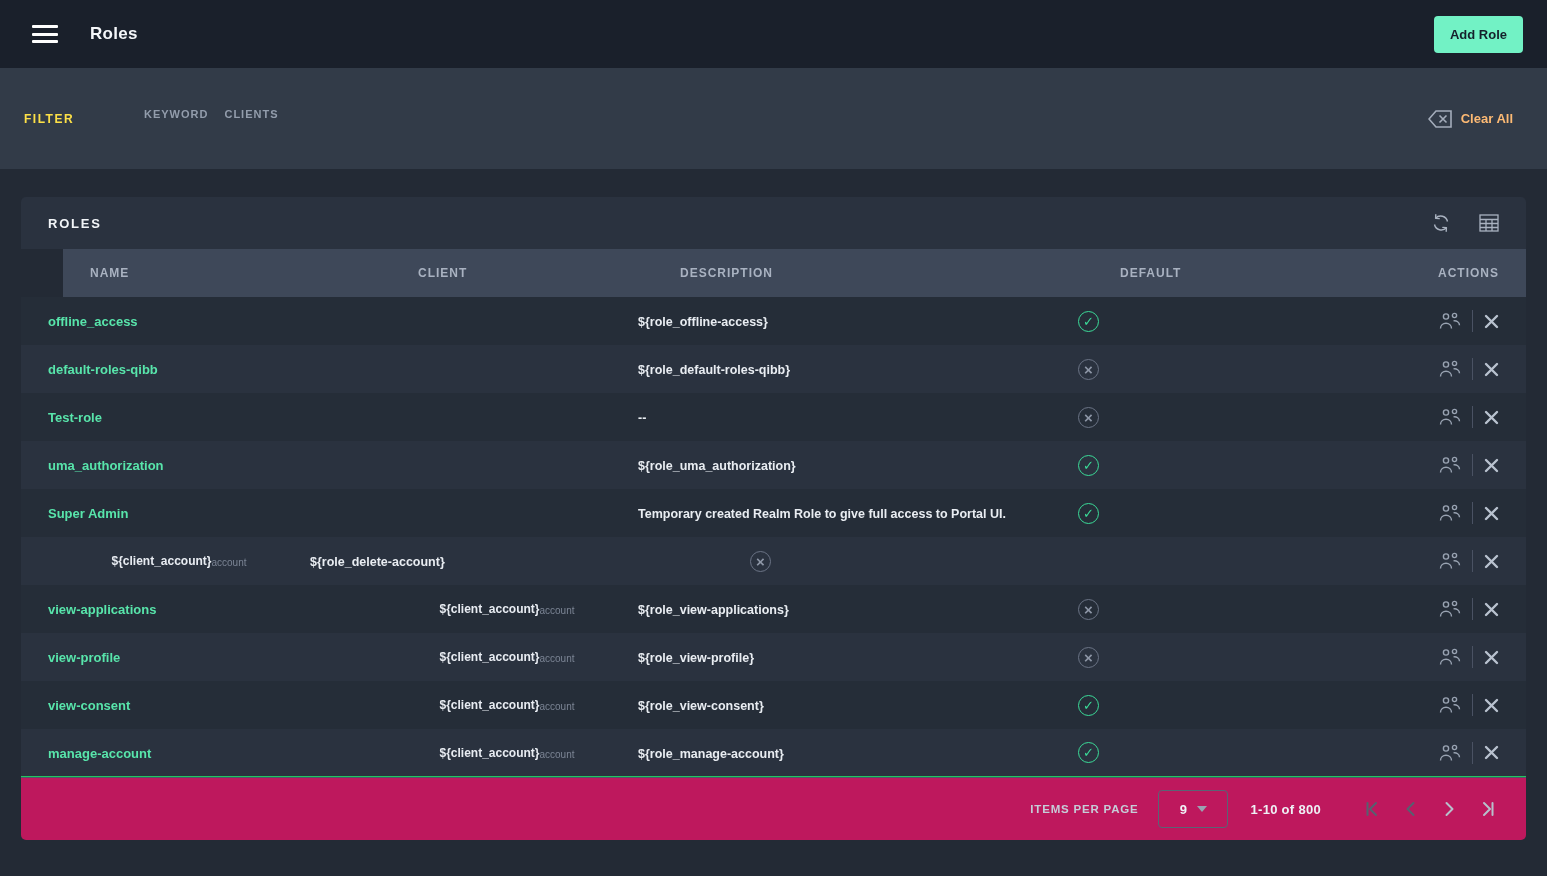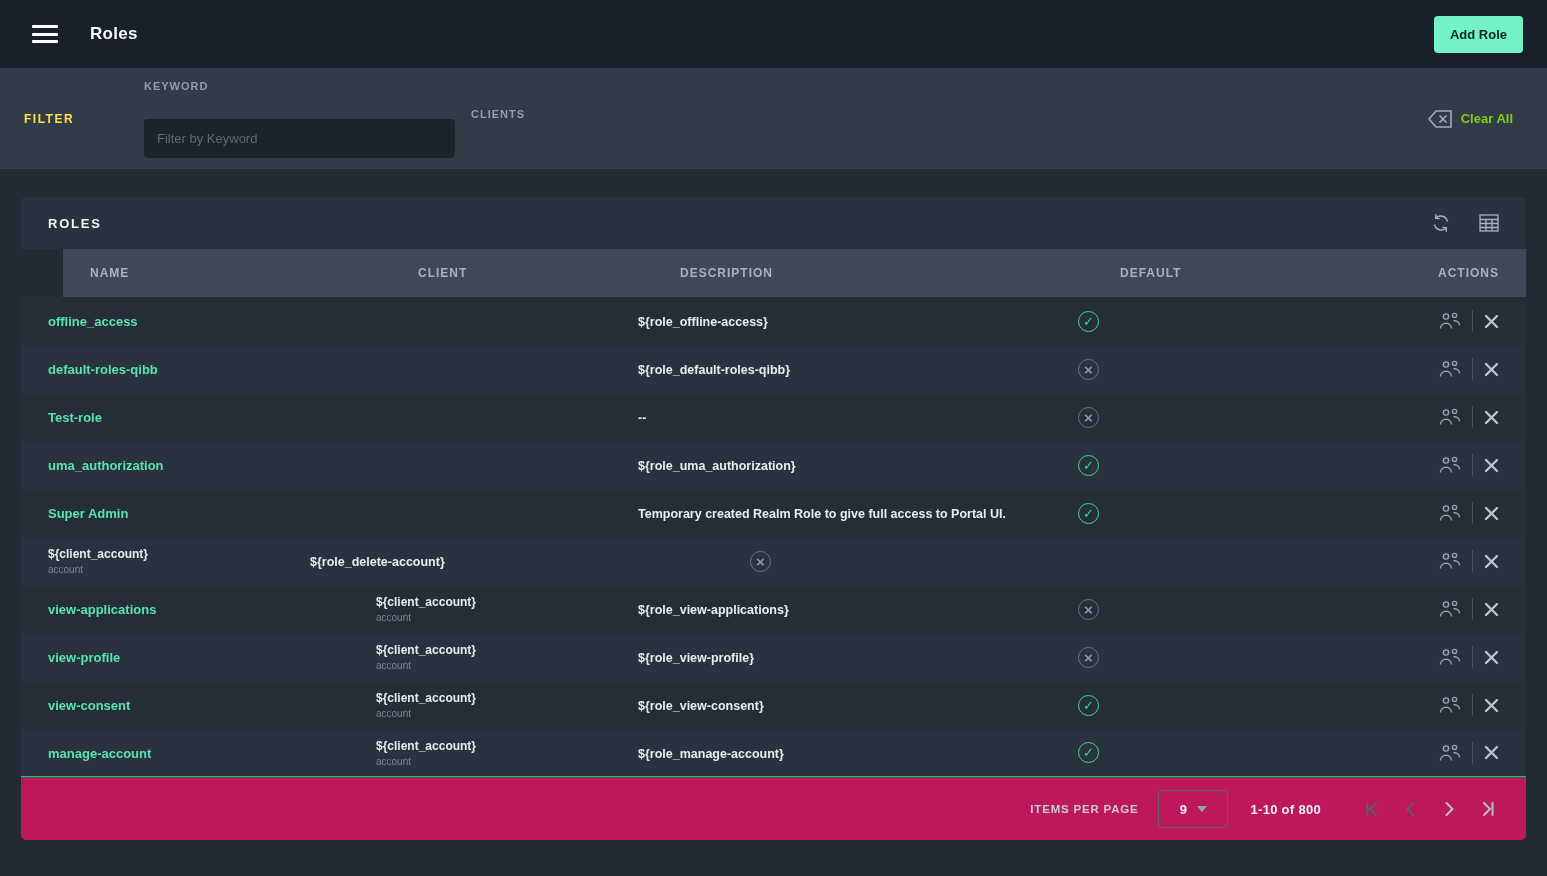--- a/index.html
+++ b/index.html
@@ -42,21 +42,21 @@
   .select-box {
     width: 179px; height: 39px; border: 1px solid #5a6375; border-radius: 4px;
     background: transparent; display: flex; align-items: center; justify-content: space-between;
     padding: 0 14px 0 17px; cursor: pointer;
   }
   .select-value { font-size: 13px; font-weight: bold; color: #f0f3f7; }
   .caret-down { width: 0; height: 0; border-left: 6px solid transparent; border-right: 6px solid transparent; border-top: 7px solid #9aa3b2; }
   .filter-spacer { flex: 1; }
   .clear-all { display: flex; align-items: center; gap: 9px; cursor: pointer; margin-right: 10px; }
   .clear-all svg { stroke: #a4adbb; }
-  .clear-all-text { font-size: 13px; font-weight: bold; color: #84cc16; }
+  .clear-all-text { font-size: 13px; font-weight: bold; color: #fdba74; }
 
   
   .content { padding: 28px 21px 0 21px; }
   .card { border-radius: 5px; overflow: hidden; }
   .card-header {
     height: 52px; background: #2a323f; display: flex; align-items: center; padding: 0 27px;
   }
   .card-title { font-size: 13px; font-weight: bold; letter-spacing: 1.8px; color: #f2f5f8; }
   .card-header-spacer { flex: 1; }
   .icon-btn { background: none; border: none; cursor: pointer; padding: 0; margin-left: 28px; color: #a9b2c0; display: flex; align-items: center; }
@@ -71,21 +71,21 @@
   .col-desc { width: 440px; }
   .col-default { flex: 1; }
   .col-actions { width: 70px; text-align: right; }
 
   .row { height: 48px; display: flex; align-items: center; padding: 0 27px; }
   .row.odd  { background: #252d38; }
   .row.even { background: #2a323f; }
   .row:last-of-type { border-bottom: 1px solid #22c55e; }
 
   .role-name { font-size: 13px; font-weight: bold; color: #58e5ab; cursor: pointer; }
-  .client-cell { display: flex; flex-direction: column; justify-content: center; }
+  .client-cell { display: flex; flex-direction: row; justify-content: center; }
   .client-main { font-size: 12px; font-weight: bold; color: #e8ecf2; }
   .client-sub { font-size: 10px; color: #7b8494; margin-top: 3px; }
   .desc-text { font-size: 12.5px; font-weight: bold; color: #e9edf2; }
 
   .status-circle {
     width: 21px; height: 21px; border-radius: 50%; display: inline-flex;
     align-items: center; justify-content: center; font-size: 13px; font-weight: bold;
   }
   .status-circle.yes { border: 1.5px solid #3bdb98; color: #3bdb98; }
   .status-circle.no  { border: 1.5px solid #6b7486; color: #8d96a6; font-size: 15px; }
@@ -125,21 +125,20 @@
   <div class="topbar-title">Roles</div>
   <div class="topbar-spacer"></div>
   <button class="btn-add">Add Role</button>
 </div>
 
 <div class="filterbar">
   <div class="filter-label">FILTER</div>
 
   <div class="field-group">
     <div class="field-label">KEYWORD</div>
-    <input class="keyword-input" type="text" placeholder="Filter by Keyword" style="">
   </div>
 
   <div class="field-group">
     <div class="field-label">CLIENTS</div>
   </div>
 
   <div class="filter-spacer"></div>
 
   <div class="clear-all">
     <svg width="24" height="18" viewBox="0 0 24 18" fill="none" stroke-width="1.6">

